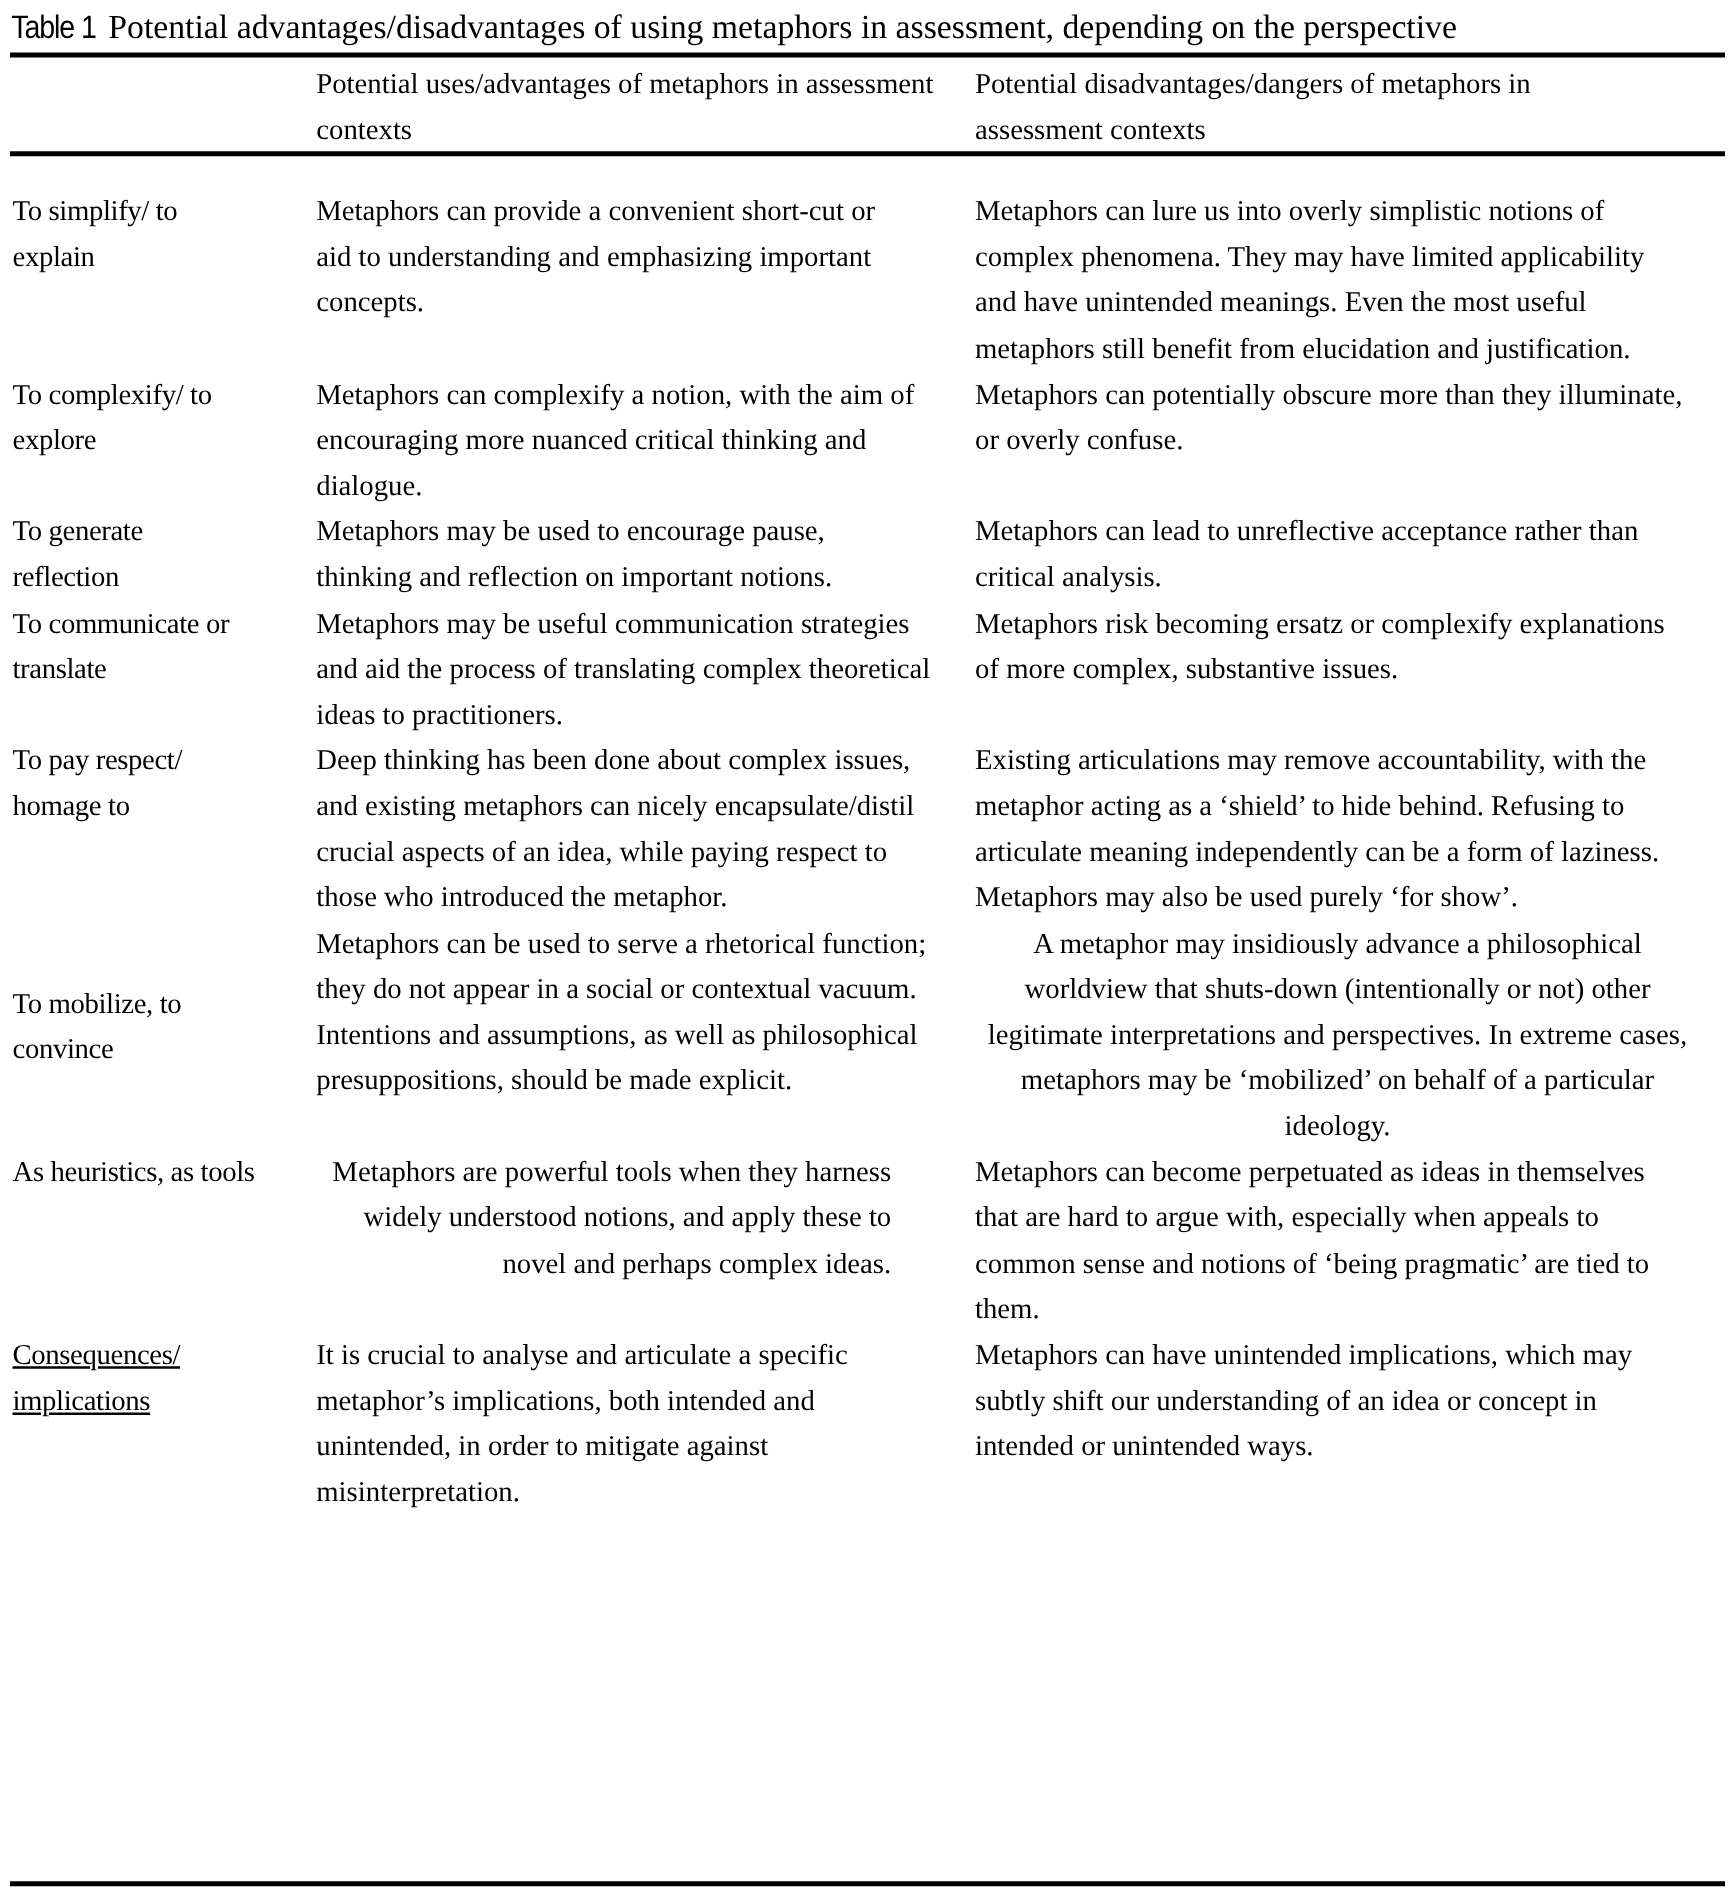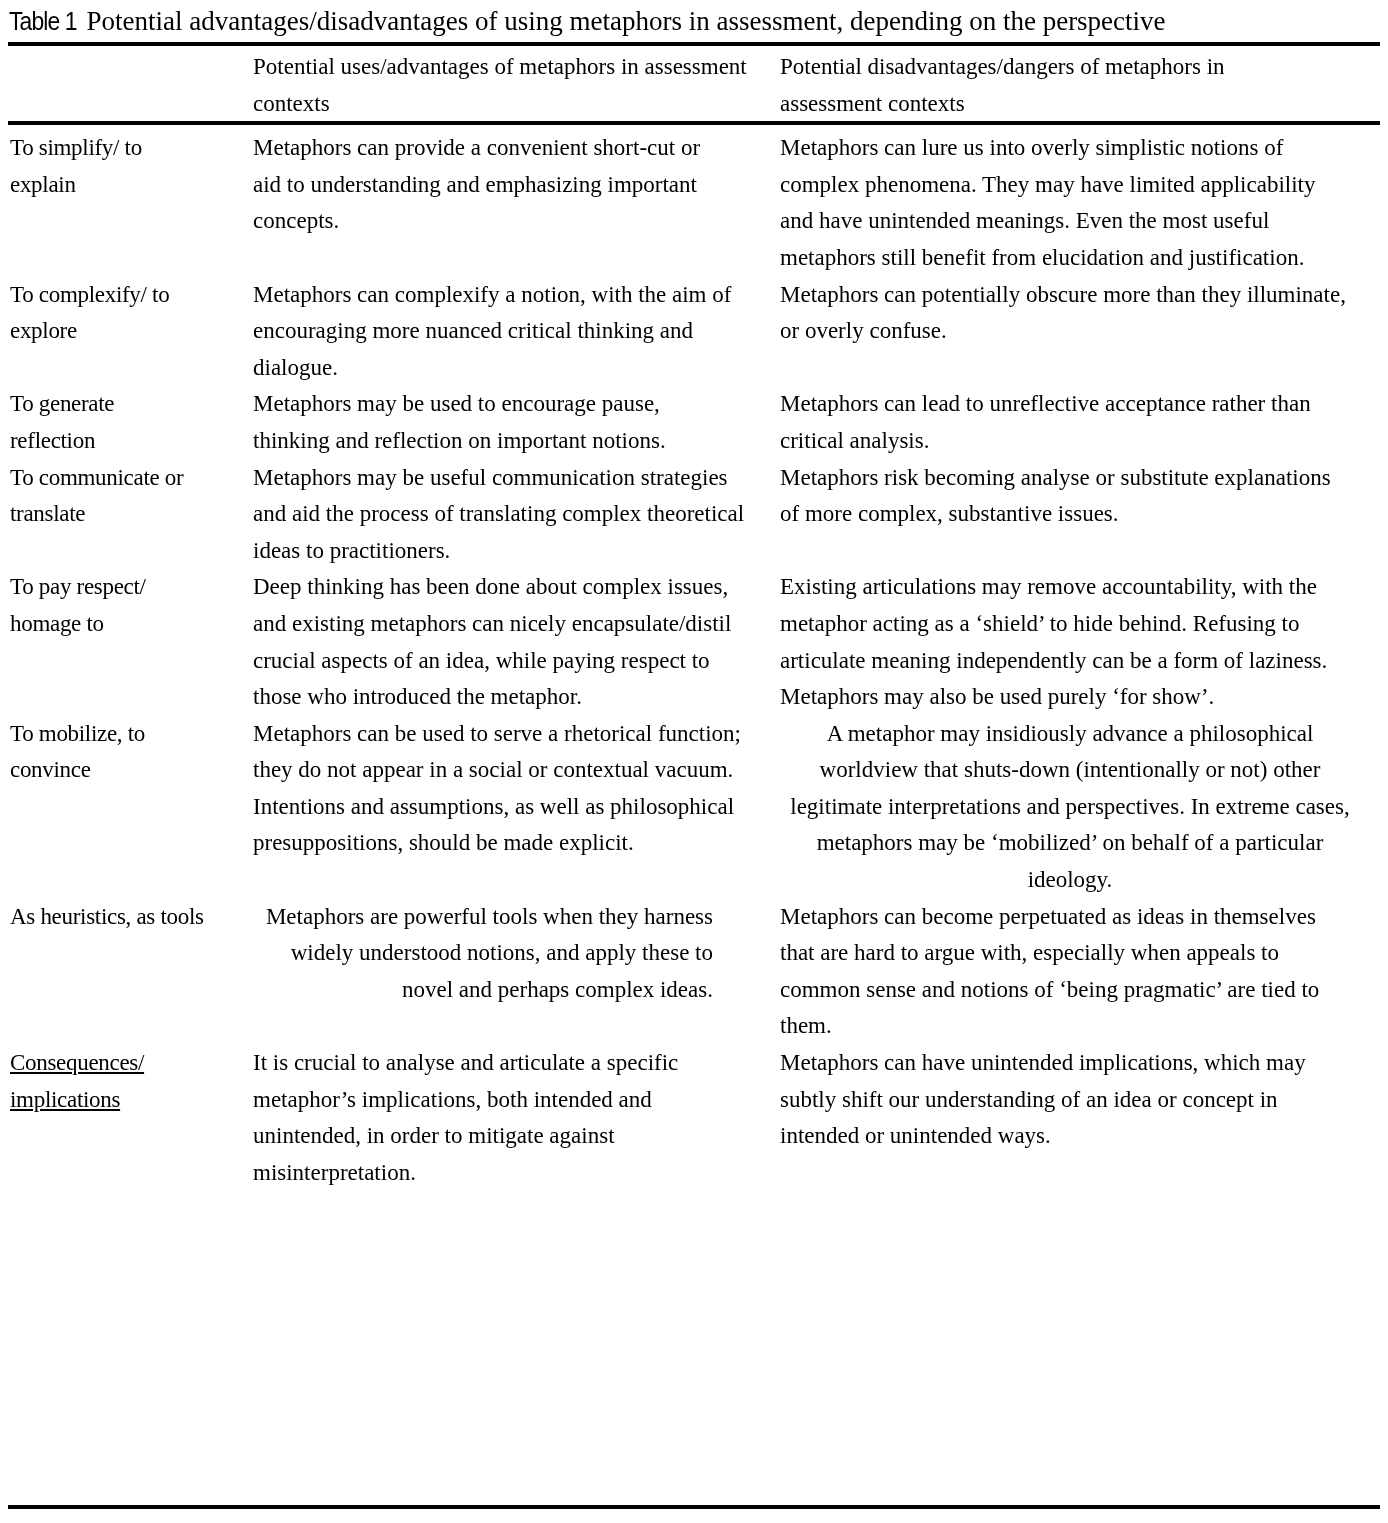--- a/index.html
+++ b/index.html
@@ -68,21 +68,21 @@
     th.h2, td.adv { padding-left: 0px; }
     th.h3, td.dis { padding-left: 0px; }
     td.use {
       font-weight: bold;
       letter-spacing: -0.3px;
     }
     tbody tr td {
       padding-bottom: 8px;
     }
     tbody tr:first-child td {
-      padding-top: 8px;
+      padding-top: 29px;
     }
     .cell-text {
       display: block;
     }
   </style>
 </head>
 <body>
 
 <div class="caption">
   <span class="label">Table 1</span>
@@ -145,37 +145,37 @@
         </td>
       </tr>
       <tr>
         <td class="use">
           <span class="cell-text" style="width: 230px;">To communicate or translate</span>
         </td>
         <td class="adv">
           <span class="cell-text" style="width: 505px;">Metaphors may be useful communication strategies and aid the process of translating complex theoretical ideas to practitioners.</span>
         </td>
         <td class="dis">
-          <span class="cell-text" style="width: 575px;">Metaphors risk becoming analyse or substitute explanations of more complex, substantive issues.</span>
+          <span class="cell-text" style="width: 575px;">Metaphors risk becoming ersatz or complexify explanations of more complex, substantive issues.</span>
         </td>
       </tr>
       <tr>
         <td class="use">
           <span class="cell-text" style="width: 210px;">To pay respect/ homage to</span>
         </td>
         <td class="adv">
           <span class="cell-text" style="width: 505px;">Deep thinking has been done about complex issues, and existing metaphors can nicely encapsulate/distil crucial aspects of an idea, while paying respect to those who introduced the metaphor.</span>
         </td>
         <td class="dis">
           <span class="cell-text" style="width: 575px;">Existing articulations may remove accountability, with the metaphor acting as a ‘shield’ to hide behind. Refusing to articulate meaning independently can be a form of laziness. Metaphors may also be used purely ‘for show’.</span>
         </td>
       </tr>
       <tr>
         <td class="use">
-          <span class="cell-text" style="width: 210px;">To mobilize, to convince</span>
+          <span class="cell-text" style="width: 210px; margin-top: 48px;">To mobilize, to convince</span>
         </td>
         <td class="adv">
           <span class="cell-text" style="width: 505px;">Metaphors can be used to serve a rhetorical function; they do not appear in a social or contextual vacuum. Intentions and assumptions, as well as philosophical presuppositions, should be made explicit.</span>
         </td>
         <td class="dis">
           <span class="cell-text" style="width: 580px; text-align: center;">A metaphor may insidiously advance a philosophical worldview that shuts-down (intentionally or not) other legitimate interpretations and perspectives. In extreme cases, metaphors may be ‘mobilized’ on behalf of a particular ideology.</span>
         </td>
       </tr>
       <tr>
         <td class="use">

